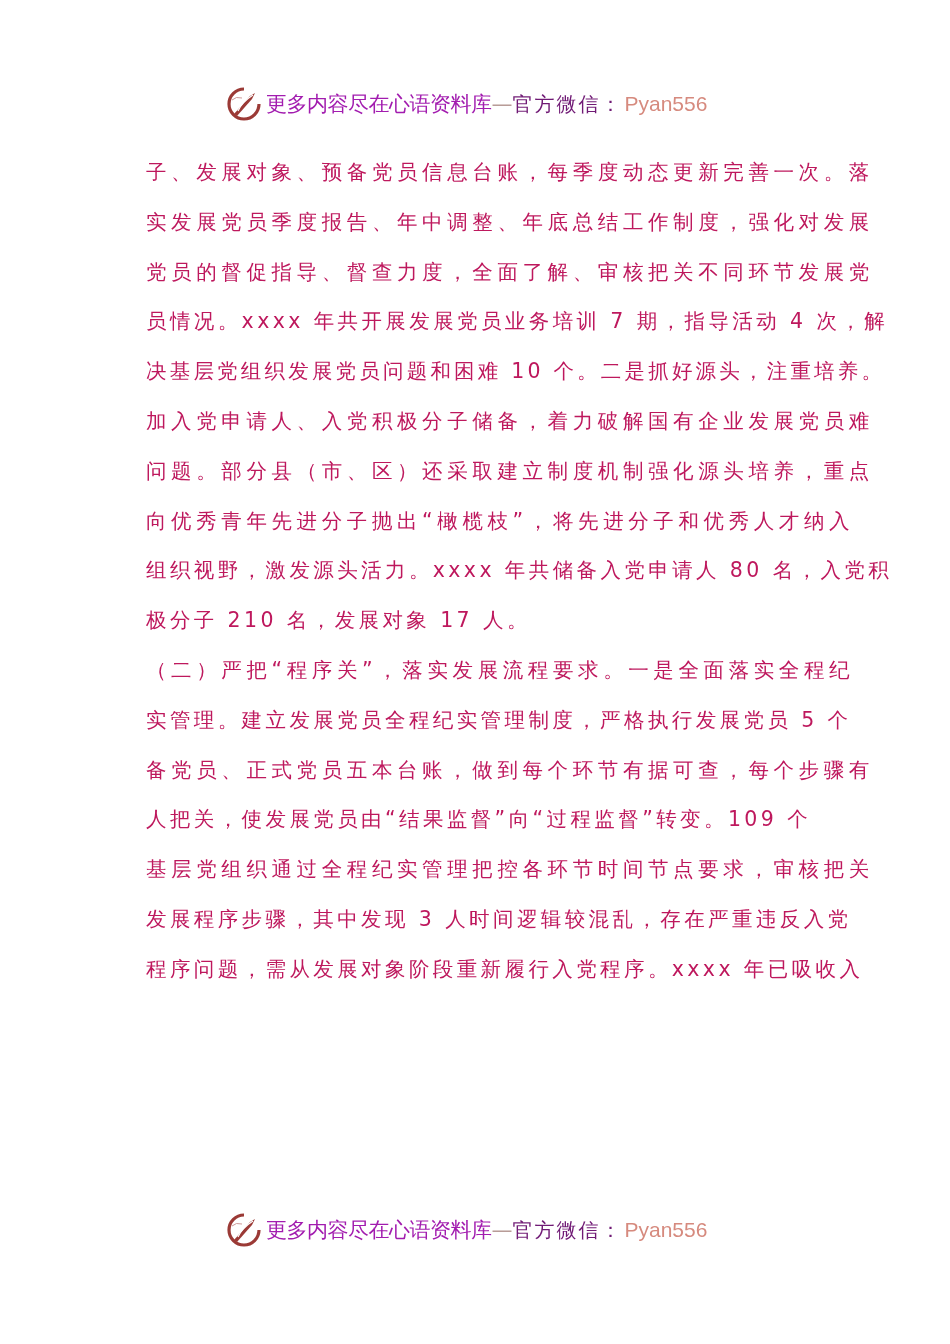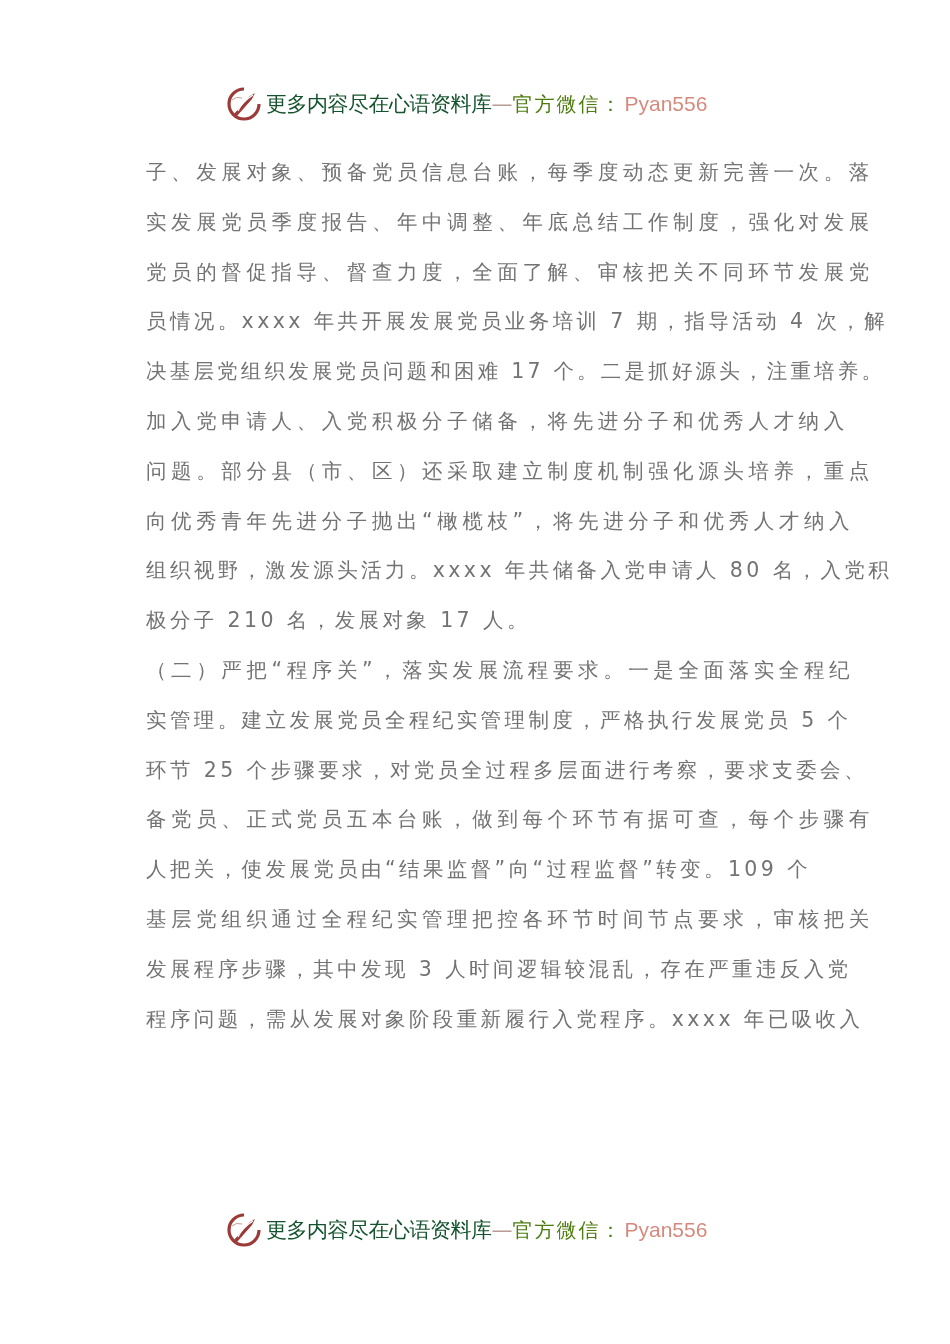--- a/index.html
+++ b/index.html
@@ -1,26 +1,26 @@
 <!DOCTYPE html>
 <html><head>
   <meta charset="utf-8">
   <style>
     html, body { margin: 0; padding: 0; background: #ffffff; }
     body { width: 950px; height: 1344px; position: relative; overflow: hidden; font-family: "DejaVu Sans", sans-serif; }
     .banner { position: absolute; left: 226px; height: 40px; display: flex; align-items: center; white-space: nowrap; }
     .banner.top { top: 84px; }
     .banner.bottom { top: 1210px; }
     .logo { width: 36px; height: 36px; margin-right: 4px; }
-    .banner-text-red { color: #14532d; font-family: Liberation Serif, serif; font-size: 21px; letter-spacing: -0.5px; }
+    .banner-text-red { color: #a21caf; font-family: Liberation Serif, serif; font-size: 21px; letter-spacing: -0.5px; }
     .banner-dash { color: #b89c98; font-size: 21px; }
-    .banner-text-gray { color: #4d7c0f; font-family: "DejaVu Serif", serif; font-size: 20px; letter-spacing: 2px; }
+    .banner-text-gray { color: #701a75; font-family: "DejaVu Serif", serif; font-size: 20px; letter-spacing: 2px; }
     .banner-text-handle { color: #d68a7e; font-family: "Liberation Sans", sans-serif; font-size: 21px; margin-left: 2px; text-align: center; }
     .content { position: absolute; left: 146px; top: 148px; width: 668px; }
-    .line { height: 49.8px; line-height: 49.8px; font-size: 20.5px; color: #737373; white-space: nowrap; letter-spacing: 4.6px; font-family: "DejaVu Sans", sans-serif; }
+    .line { height: 49.8px; line-height: 49.8px; font-size: 20.5px; color: #be185d; white-space: nowrap; letter-spacing: 4.6px; font-family: "DejaVu Sans", sans-serif; }
     .line.tight { letter-spacing: 3.4px; }
     .line.full { letter-spacing: 3.2px; }
   </style>
 </head>
 <body>
 
 <div class="banner top">
   <svg class="logo" viewBox="0 0 36 36">
     <path d="M18 3 A15 15 0 1 0 33 18" fill="none" stroke="#9b3a36" stroke-width="3.2"></path>
     <path d="M8 28 L24 10 L29 7 L26 13 L11 30 Z" fill="#9b3a36"></path>
@@ -31,29 +31,28 @@
   <span class="banner-dash">—</span>
   <span class="banner-text-gray">官方微信：</span>
   <span class="banner-text-handle">Pyan556</span>
 </div>
 
 <div class="content">
   <div class="line">子、发展对象、预备党员信息台账，每季度动态更新完善一次。落</div>
   <div class="line">实发展党员季度报告、年中调整、年底总结工作制度，强化对发展</div>
   <div class="line">党员的督促指导、督查力度，全面了解、审核把关不同环节发展党</div>
   <div class="line tight">员情况。xxxx 年共开展发展党员业务培训 7 期，指导活动 4 次，解</div>
-  <div class="line full">决基层党组织发展党员问题和困难 17 个。二是抓好源头，注重培养。</div>
-  <div class="line">加入党申请人、入党积极分子储备，将先进分子和优秀人才纳入</div>
+  <div class="line full">决基层党组织发展党员问题和困难 10 个。二是抓好源头，注重培养。</div>
+  <div class="line">加入党申请人、入党积极分子储备，着力破解国有企业发展党员难</div>
   <div class="line">问题。部分县（市、区）还采取建立制度机制强化源头培养，重点</div>
   <div class="line">向优秀青年先进分子抛出“橄榄枝”，将先进分子和优秀人才纳入</div>
   <div class="line tight">组织视野，激发源头活力。xxxx 年共储备入党申请人 80 名，入党积</div>
   <div class="line tight">极分子 210 名，发展对象 17 人。</div>
   <div class="line">（二）严把“程序关”，落实发展流程要求。一是全面落实全程纪</div>
   <div class="line tight">实管理。建立发展党员全程纪实管理制度，严格执行发展党员 5 个</div>
-  <div class="line tight">环节 25 个步骤要求，对党员全过程多层面进行考察，要求支委会、</div>
   <div class="line">备党员、正式党员五本台账，做到每个环节有据可查，每个步骤有</div>
   <div class="line tight">人把关，使发展党员由“结果监督”向“过程监督”转变。109 个</div>
   <div class="line">基层党组织通过全程纪实管理把控各环节时间节点要求，审核把关</div>
   <div class="line tight">发展程序步骤，其中发现 3 人时间逻辑较混乱，存在严重违反入党</div>
   <div class="line tight">程序问题，需从发展对象阶段重新履行入党程序。xxxx 年已吸收入</div>
 </div>
 
 <div class="banner bottom">
   <svg class="logo" viewBox="0 0 36 36">
     <path d="M18 3 A15 15 0 1 0 33 18" fill="none" stroke="#9b3a36" stroke-width="3.2"></path>

